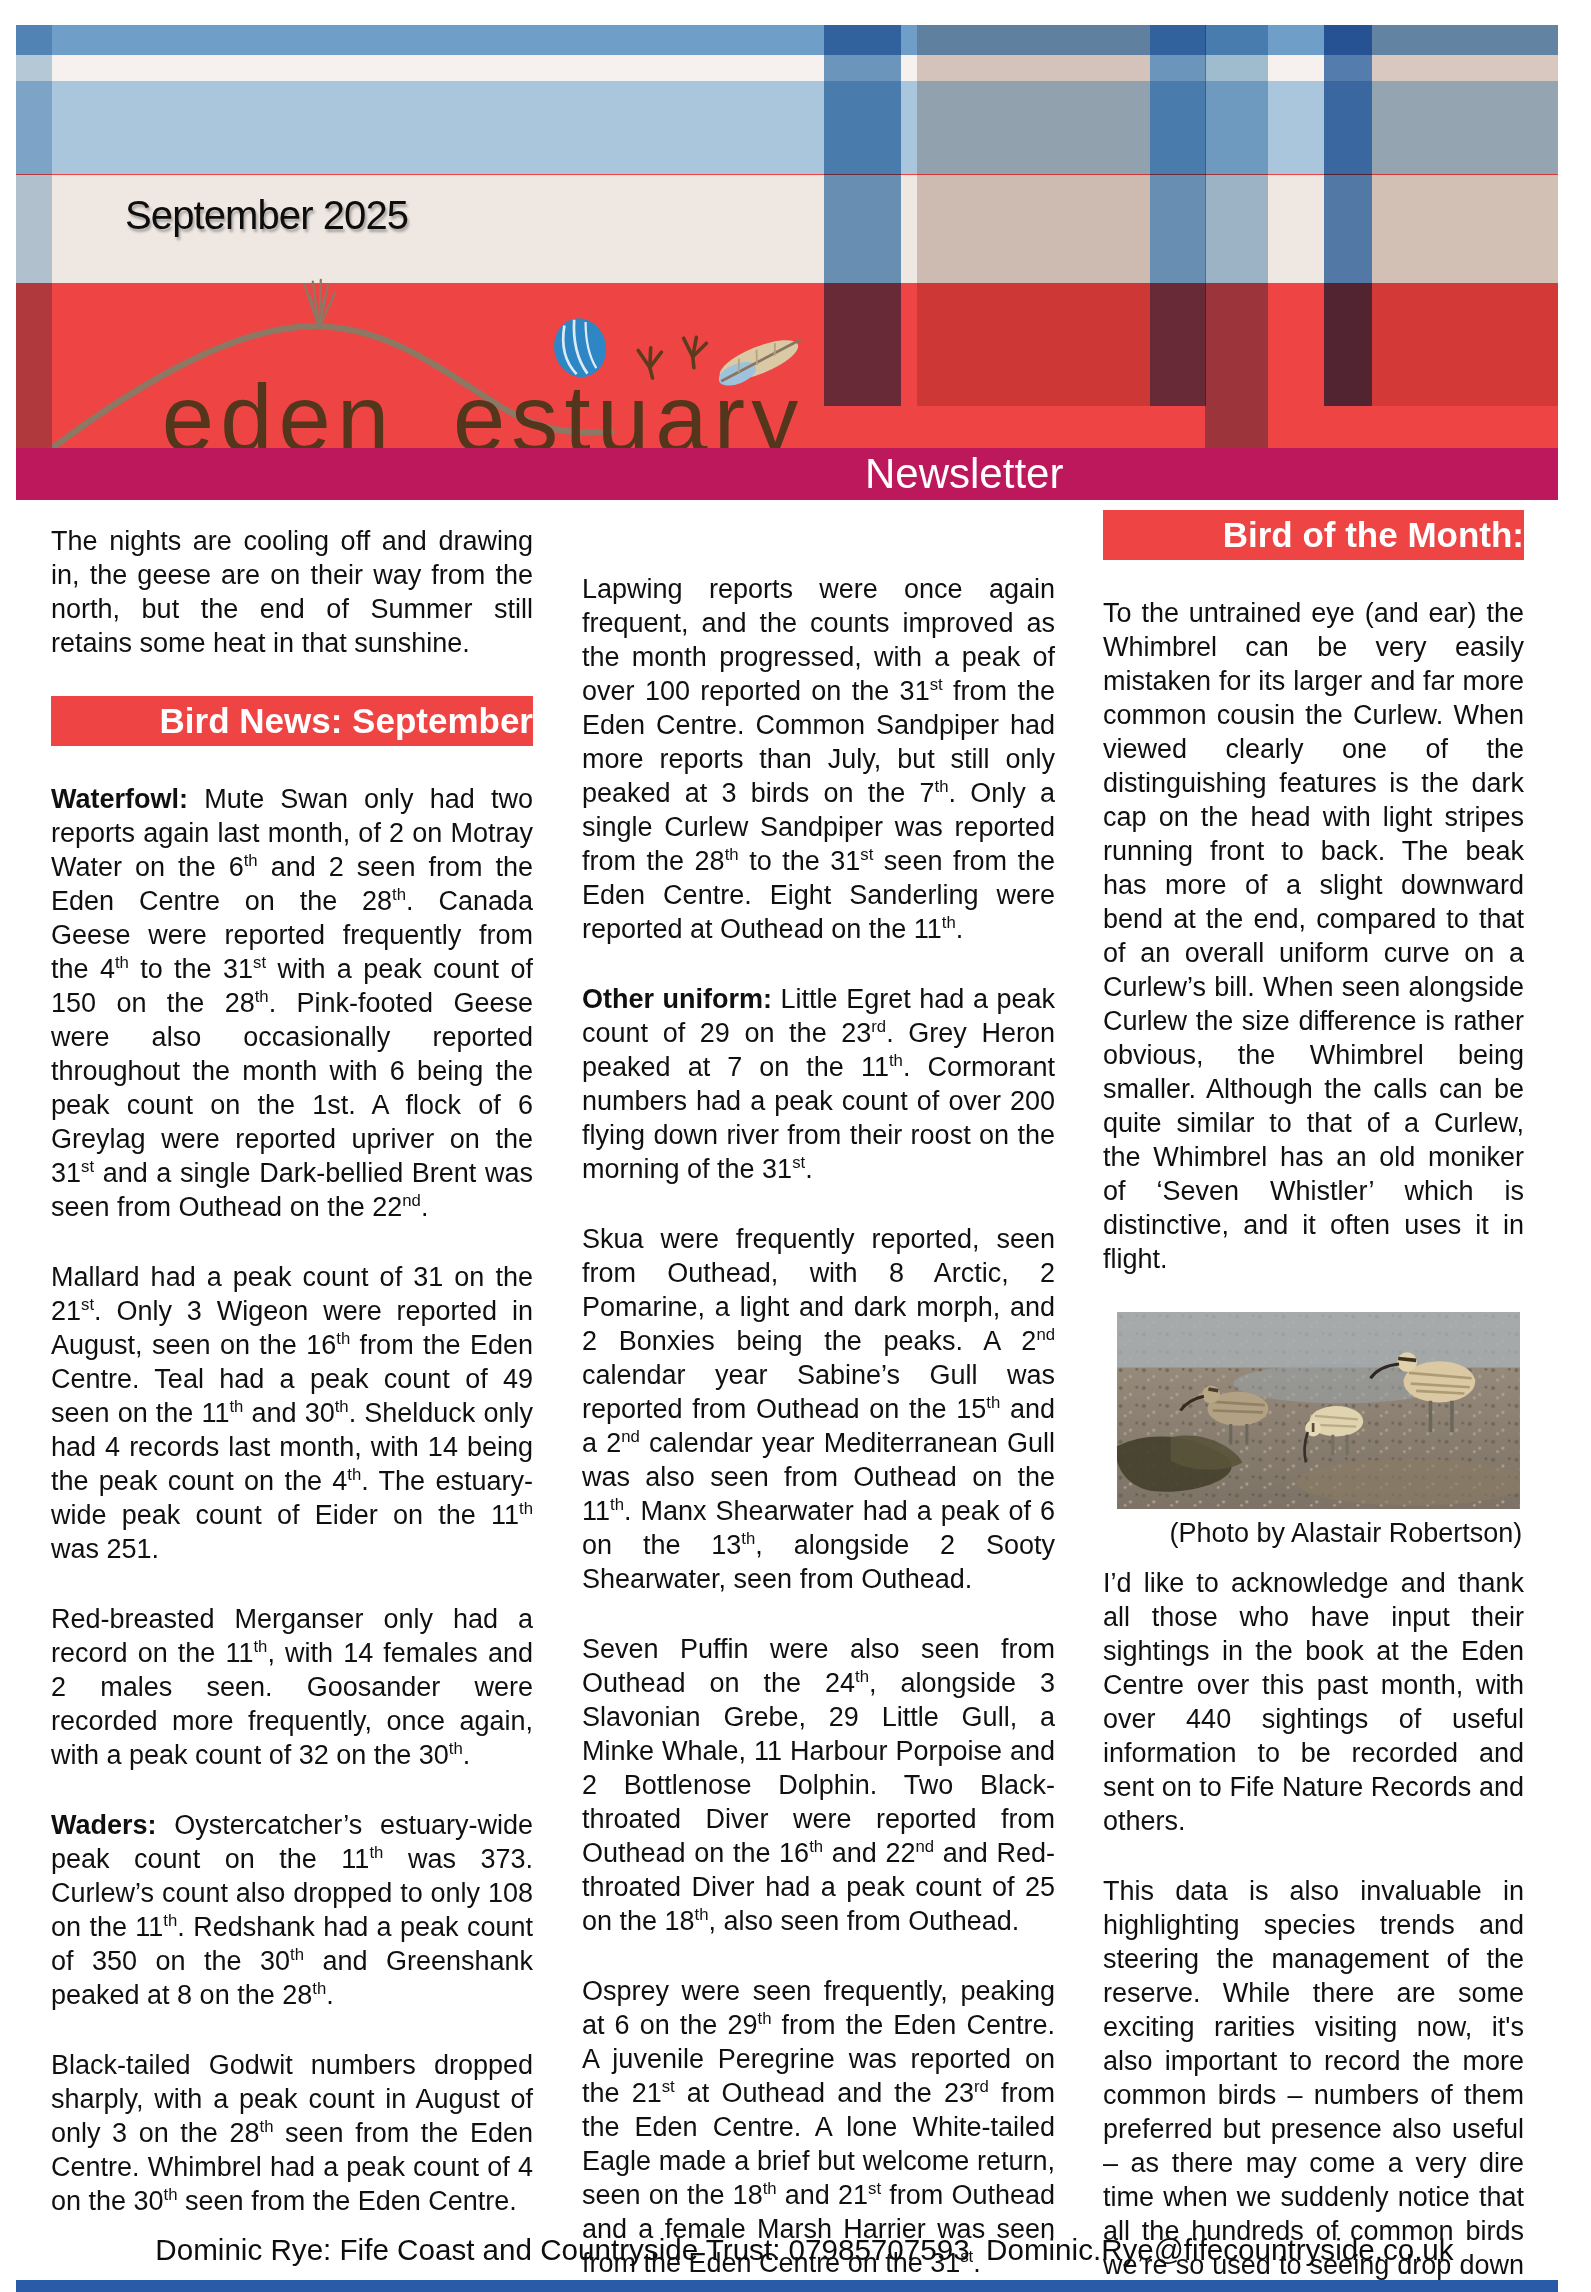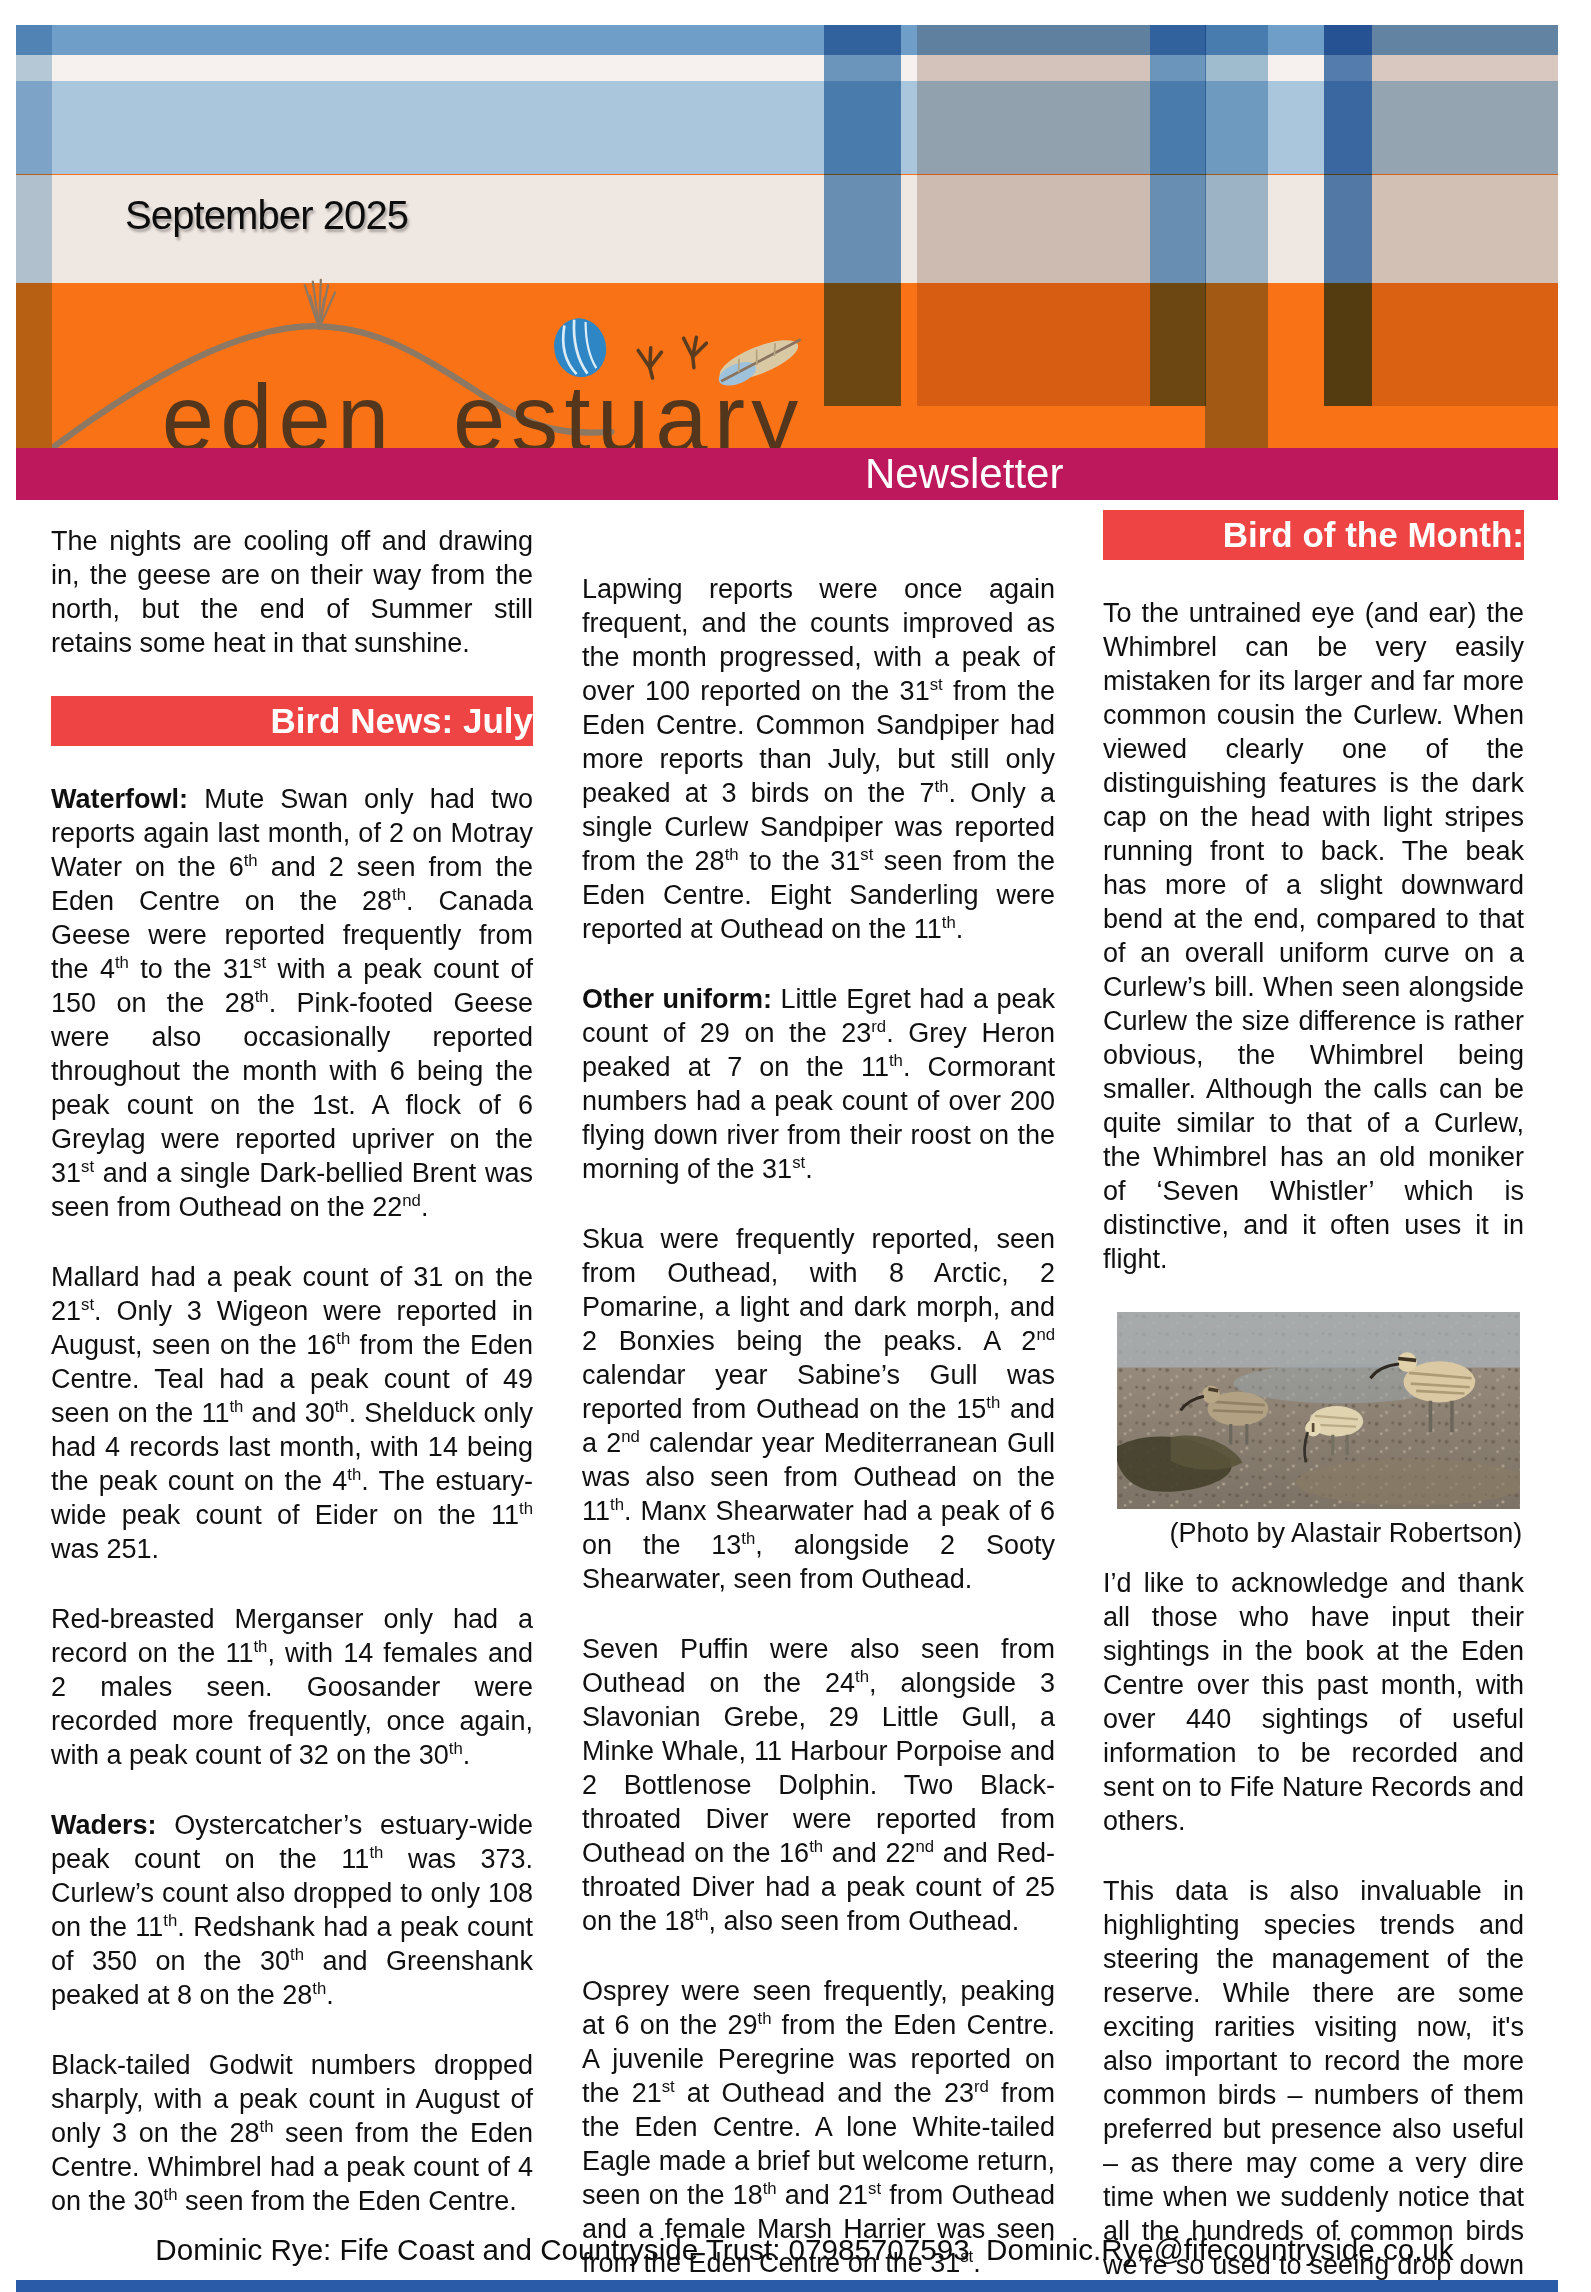--- a/index.html
+++ b/index.html
@@ -1,20 +1,20 @@
 <!DOCTYPE html>
 <html style="font-size:14.3px"><head>
 <meta charset="utf-8">
 <style>
   html,body{margin:0;padding:0;background:#ffffff;}
   .page{position:relative;width:1591px;height:2293px;background:#ffffff;overflow:hidden;
         font-family:"Liberation Sans","DejaVu Sans",sans-serif;color:#111;}
 
   
-  .masthead{position:absolute;left:16px;top:25px;width:1542px;height:423px;background:#f97316;}
+  .masthead{position:absolute;left:16px;top:25px;width:1542px;height:423px;background:#ef4444;}
   .band,.stripe{position:absolute;}
   .hb1{left:0;top:0;width:1542px;height:30px;background:#6f9ec9;}
   .hb2{left:0;top:30px;width:1542px;height:26px;background:#f6f1ee;}
   .hb3{left:0;top:56px;width:1542px;height:93px;background:#a9c6dc;}
   .hb4{left:0;top:150px;width:1542px;height:108px;background:#efe7e2;}
   .stripe{mix-blend-mode:multiply;}
   .v1{left:0;top:0;width:36px;height:423px;background:#bcd4e6;}
   .v2{left:808px;top:0;width:77px;height:381px;background:#6f9ec9;}
   .v3{left:901px;top:0;width:233px;height:381px;background:#dbcfc9;}
   .v4{left:1134px;top:0;width:56px;height:381px;background:#6f9ec9;}
@@ -113,21 +113,21 @@
     </svg>
   </header>
 
   <div class="newsletter-bar">
     <span>Newsletter</span>
   </div>
 
   <section class="col col1">
     <p class="bt">The nights are cooling off and drawing in, the geese are on their way from the north, but the end of Summer still retains some heat in that sunshine.</p>
     <div class="sbar">
-      <span>Bird News: July</span>
+      <span>Bird News: September</span>
     </div>
     <p class="bt"><b>Waterfowl:</b> Mute Swan only had two reports again last month, of 2 on Motray Water on the 6<sup>th</sup> and 2 seen from the Eden Centre on the 28<sup>th</sup>. Canada Geese were reported frequently from the 4<sup>th</sup> to the 31<sup>st</sup> with a peak count of 150 on the 28<sup>th</sup>. Pink-footed Geese were also occasionally reported throughout the month with 6 being the peak count on the 1st. A flock of 6 Greylag were reported upriver on the 31<sup>st</sup> and a single Dark-bellied Brent was seen from Outhead on the 22<sup>nd</sup>.</p>
     <p class="bt">Mallard had a peak count of 31 on the 21<sup>st</sup>. Only 3 Wigeon were reported in August, seen on the 16<sup>th</sup> from the Eden Centre. Teal had a peak count of 49 seen on the 11<sup>th</sup> and 30<sup>th</sup>. Shelduck only had 4 records last month, with 14 being the peak count on the 4<sup>th</sup>. The estuary-wide peak count of Eider on the 11<sup>th</sup> was 251.</p>
     <p class="bt">Red-breasted Merganser only had a record on the 11<sup>th</sup>, with 14 females and 2 males seen. Goosander were recorded more frequently, once again, with a peak count of 32 on the 30<sup>th</sup>.</p>
     <p class="bt"><b>Waders:</b> Oystercatcher’s estuary-wide peak count on the 11<sup>th</sup> was 373. Curlew’s count also dropped to only 108 on the 11<sup>th</sup>. Redshank had a peak count of 350 on the 30<sup>th</sup> and Greenshank peaked at 8 on the 28<sup>th</sup>.</p>
     <p class="bt">Black-tailed Godwit numbers dropped sharply, with a peak count in August of only 3 on the 28<sup>th</sup> seen from the Eden Centre. Whimbrel had a peak count of 4 on the 30<sup>th</sup> seen from the Eden Centre.</p>
   </section>
 
   <section class="col col2">
     <p class="bt">Lapwing reports were once again frequent, and the counts improved as the month progressed, with a peak of over 100 reported on the 31<sup>st</sup> from the Eden Centre. Common Sandpiper had more reports than July, but still only peaked at 3 birds on the 7<sup>th</sup>. Only a single Curlew Sandpiper was reported from the 28<sup>th</sup> to the 31<sup>st</sup> seen from the Eden Centre. Eight Sanderling were reported at Outhead on the 11<sup>th</sup>.</p>

